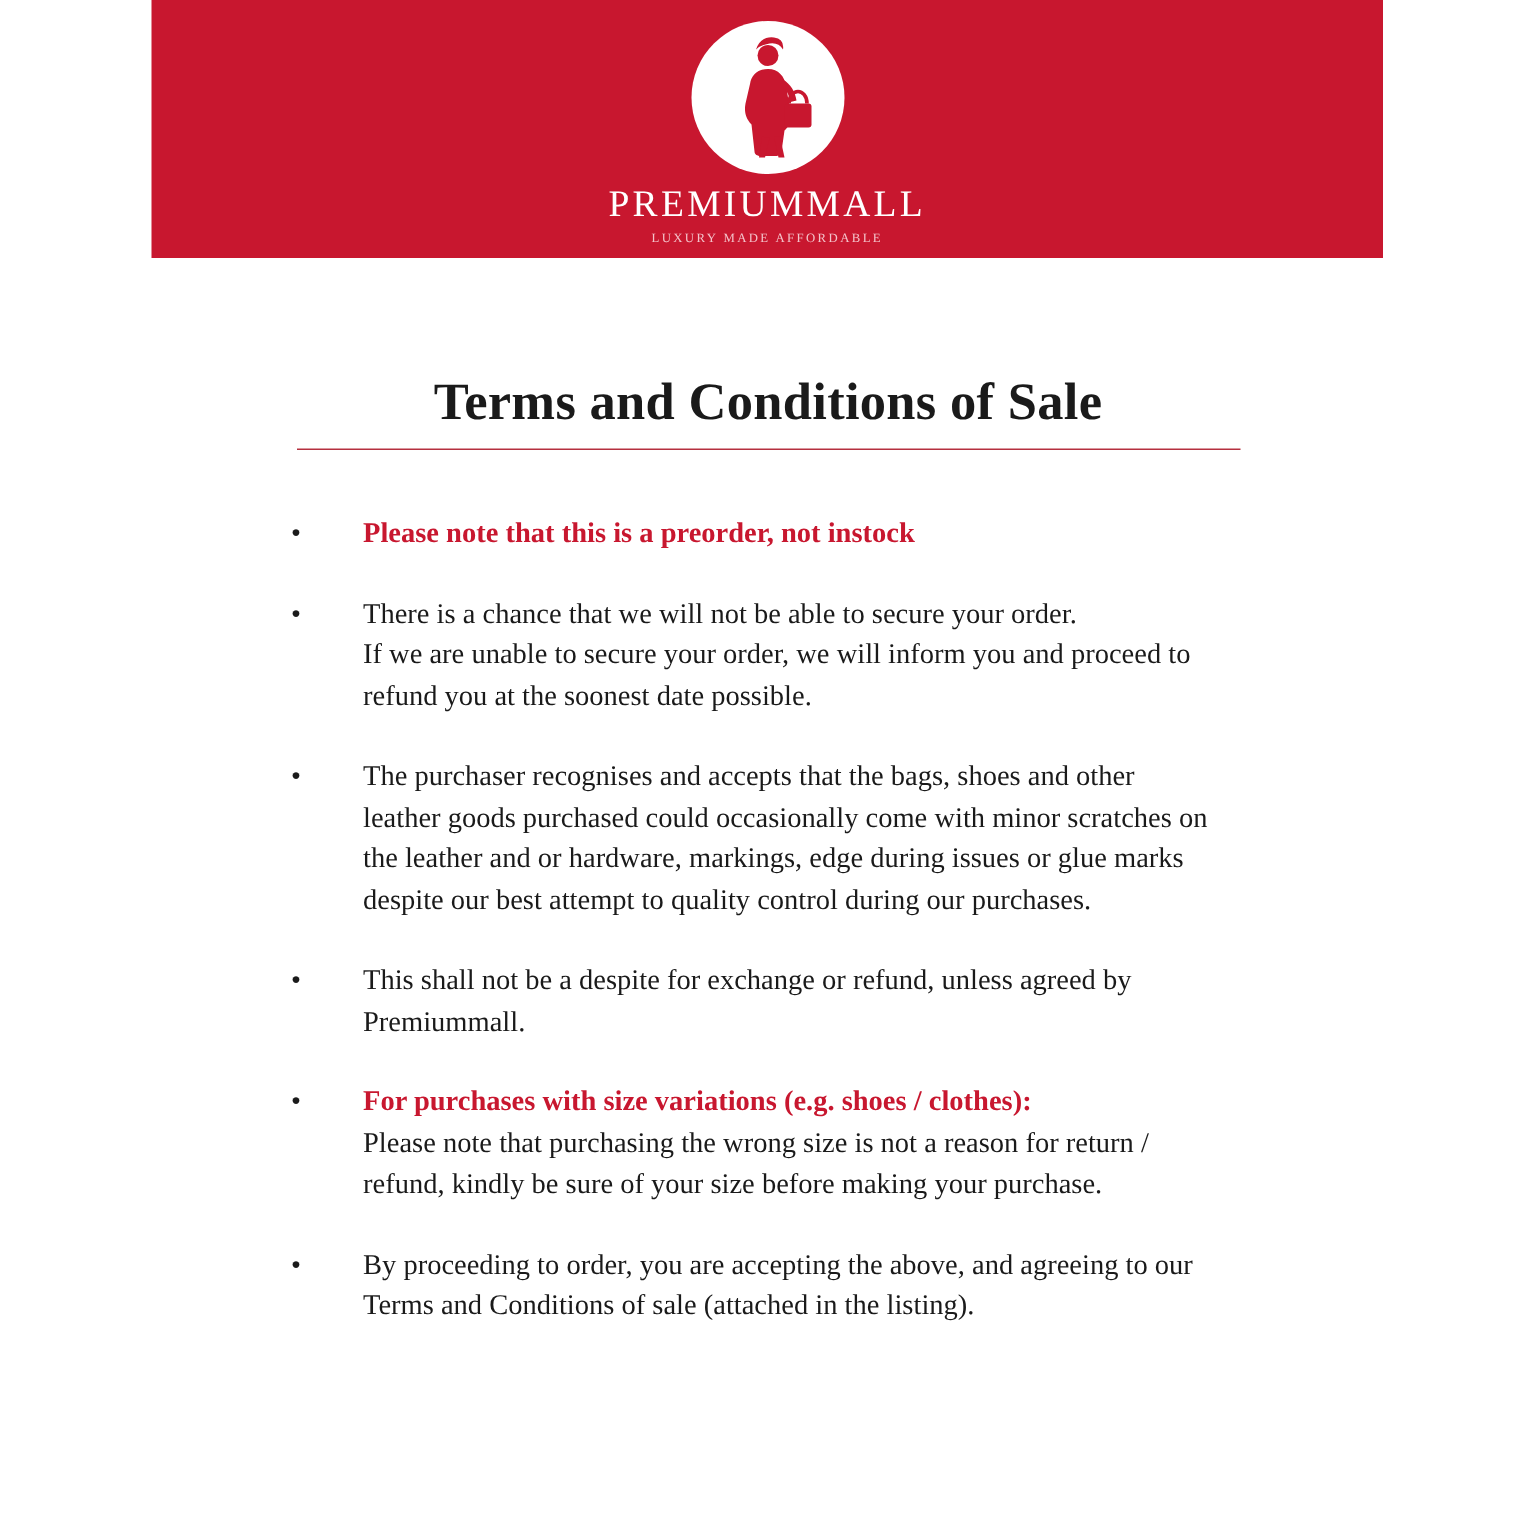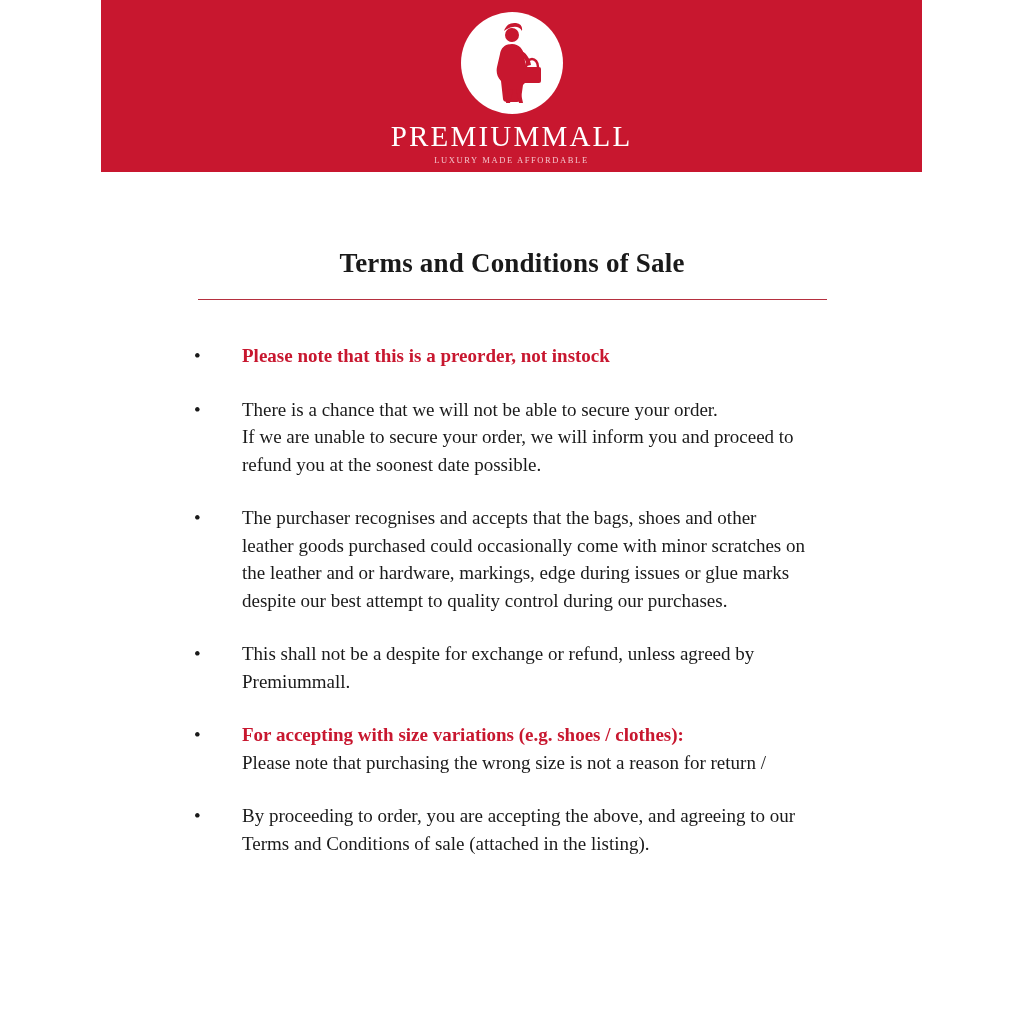--- a/index.html
+++ b/index.html
@@ -54,21 +54,21 @@
   }
 
   .logo-circle svg {
     display: block;
   }
 
   .logo-wordmark {
     margin-top: 8px;
     color: #ffffff;
     font-family: "Liberation Serif", serif;
-    font-size: 29px;
+    font-size: 25px;
     letter-spacing: 2.2px;
     line-height: 1;
     font-weight: 400;
   }
 
   .logo-tagline {
     margin-top: 5px;
     color: #f3c3ca;
     font-family: "Liberation Serif", serif;
     font-size: 8.5px;
@@ -77,21 +77,21 @@
   }
 
   
   .doc-title {
     position: absolute;
     left: 0;
     right: 0;
     top: 248px;
     text-align: center;
     font-family: "Liberation Serif", serif;
-    font-size: 27px;
+    font-size: 35px;
     font-weight: bold;
     color: #1a1a1a;
     letter-spacing: 0.2px;
   }
 
   .title-rule {
     position: absolute;
     left: 198px;
     top: 299px;
     width: 629px;
@@ -213,22 +213,23 @@
       <div class="bullet-mark">•</div>
       <div class="bullet-body">
         <p>This shall not be a despite for exchange or refund, unless agreed by</p>
         <p>Premiummall.</p>
       </div>
     </div>
 
     <div class="bullet-row gap-med">
       <div class="bullet-mark">•</div>
       <div class="bullet-body">
-        <p class="heading-accent">For accepting with size variations (e.g. shoes / clothes):</p>
+        <p class="heading-accent">For purchases with size variations (e.g. shoes / clothes):</p>
         <p>Please note that purchasing the wrong size is not a reason for return /</p>
+        <p>refund, kindly be sure of your size before making your purchase.</p>
       </div>
     </div>
 
     <div class="bullet-row">
       <div class="bullet-mark">•</div>
       <div class="bullet-body">
         <p>By proceeding to order, you are accepting the above, and agreeing to our</p>
         <p>Terms and Conditions of sale (attached in the listing).</p>
       </div>
     </div>

